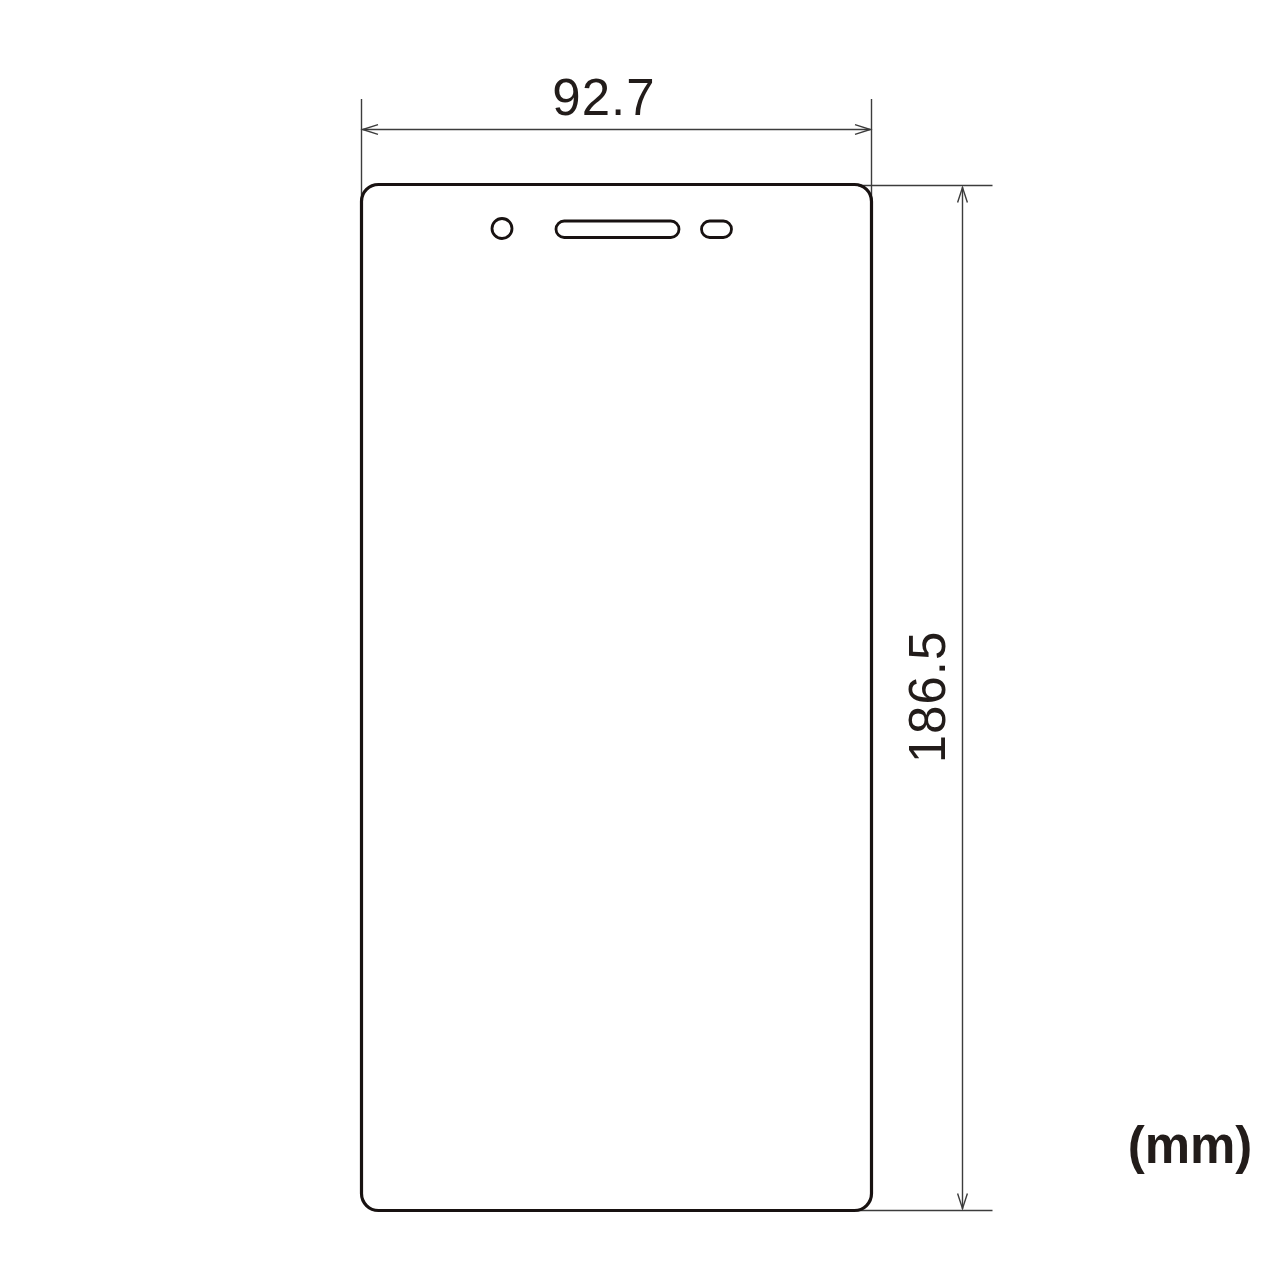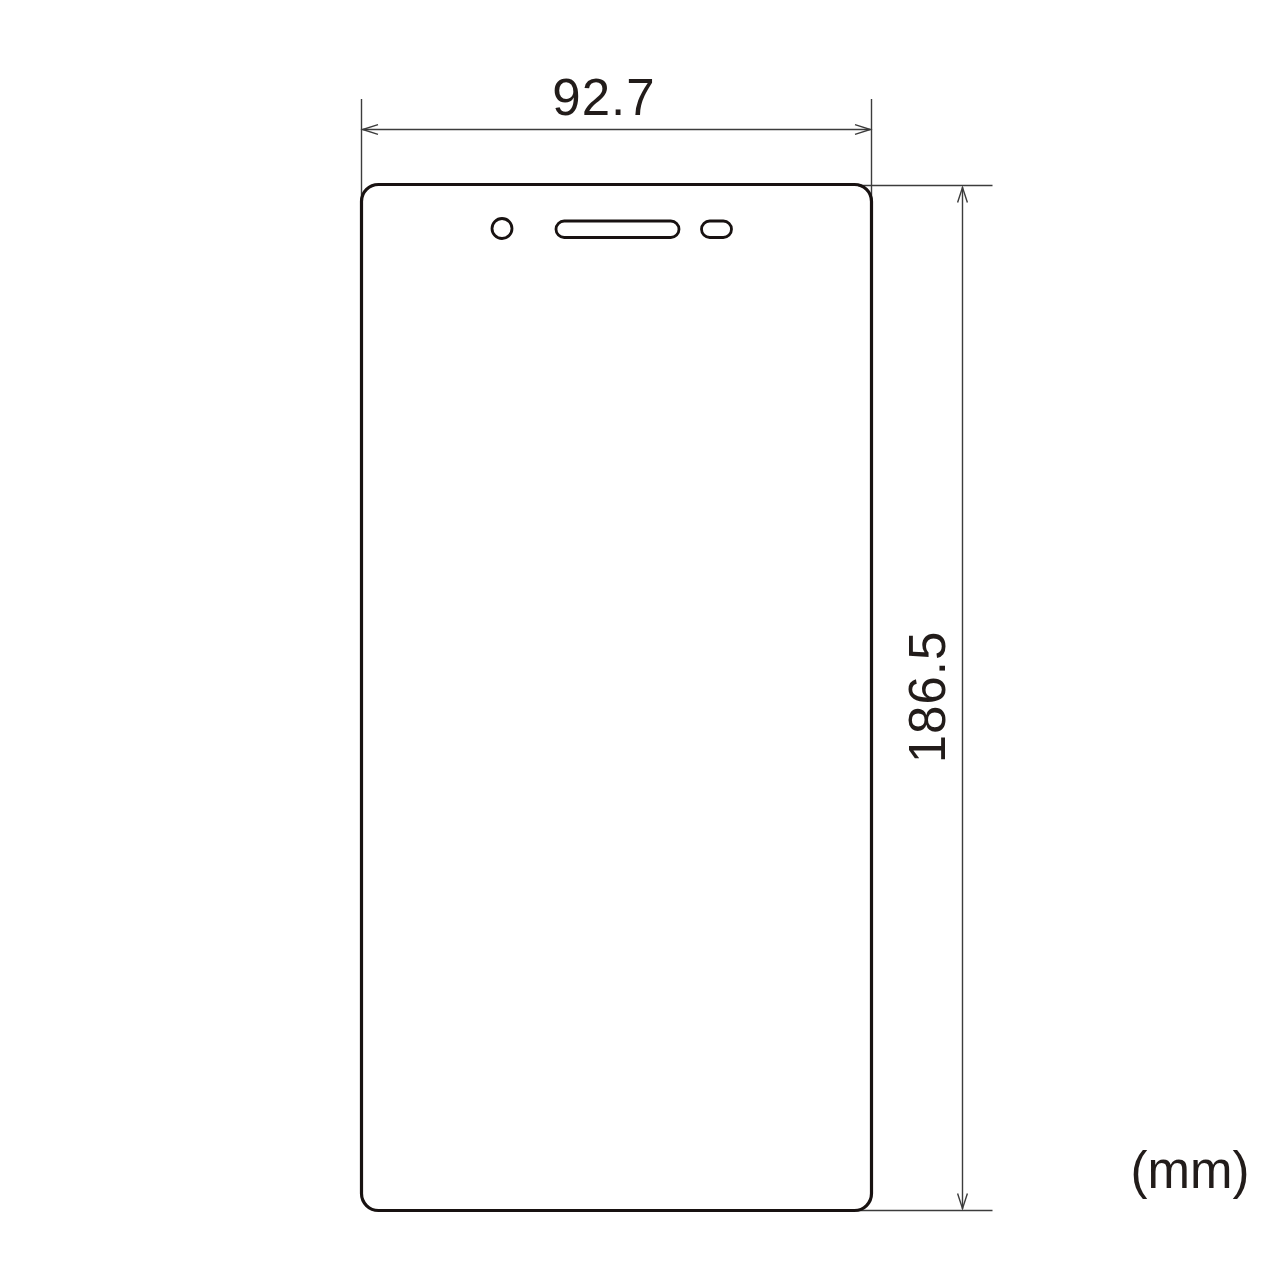--- a/index.html
+++ b/index.html
@@ -20,21 +20,21 @@
     letter-spacing:1px;
     white-space:nowrap;
     transform:translate(-50%,-50%);
     user-select:none;
   }
   .dim-label.width{left:604px;top:77px;}
   .dim-label.height{
     left:927px;top:677px;
     transform:translate(-50%,-50%) rotate(-90deg);
   }
-  .dim-label.unit{left:1190px;top:1150px;letter-spacing:0;}
+  .dim-label.unit{left:1190px;top:1125px;letter-spacing:0;font-weight:bold;}
 </style>
 </head>
 <body>
 
 <div class="stage">
 
   <svg width="1280" height="1280" viewBox="0 0 1280 1280">
 
     <g fill="none" stroke="#3c3c3c" stroke-width="1.4" stroke-linecap="butt">
 

